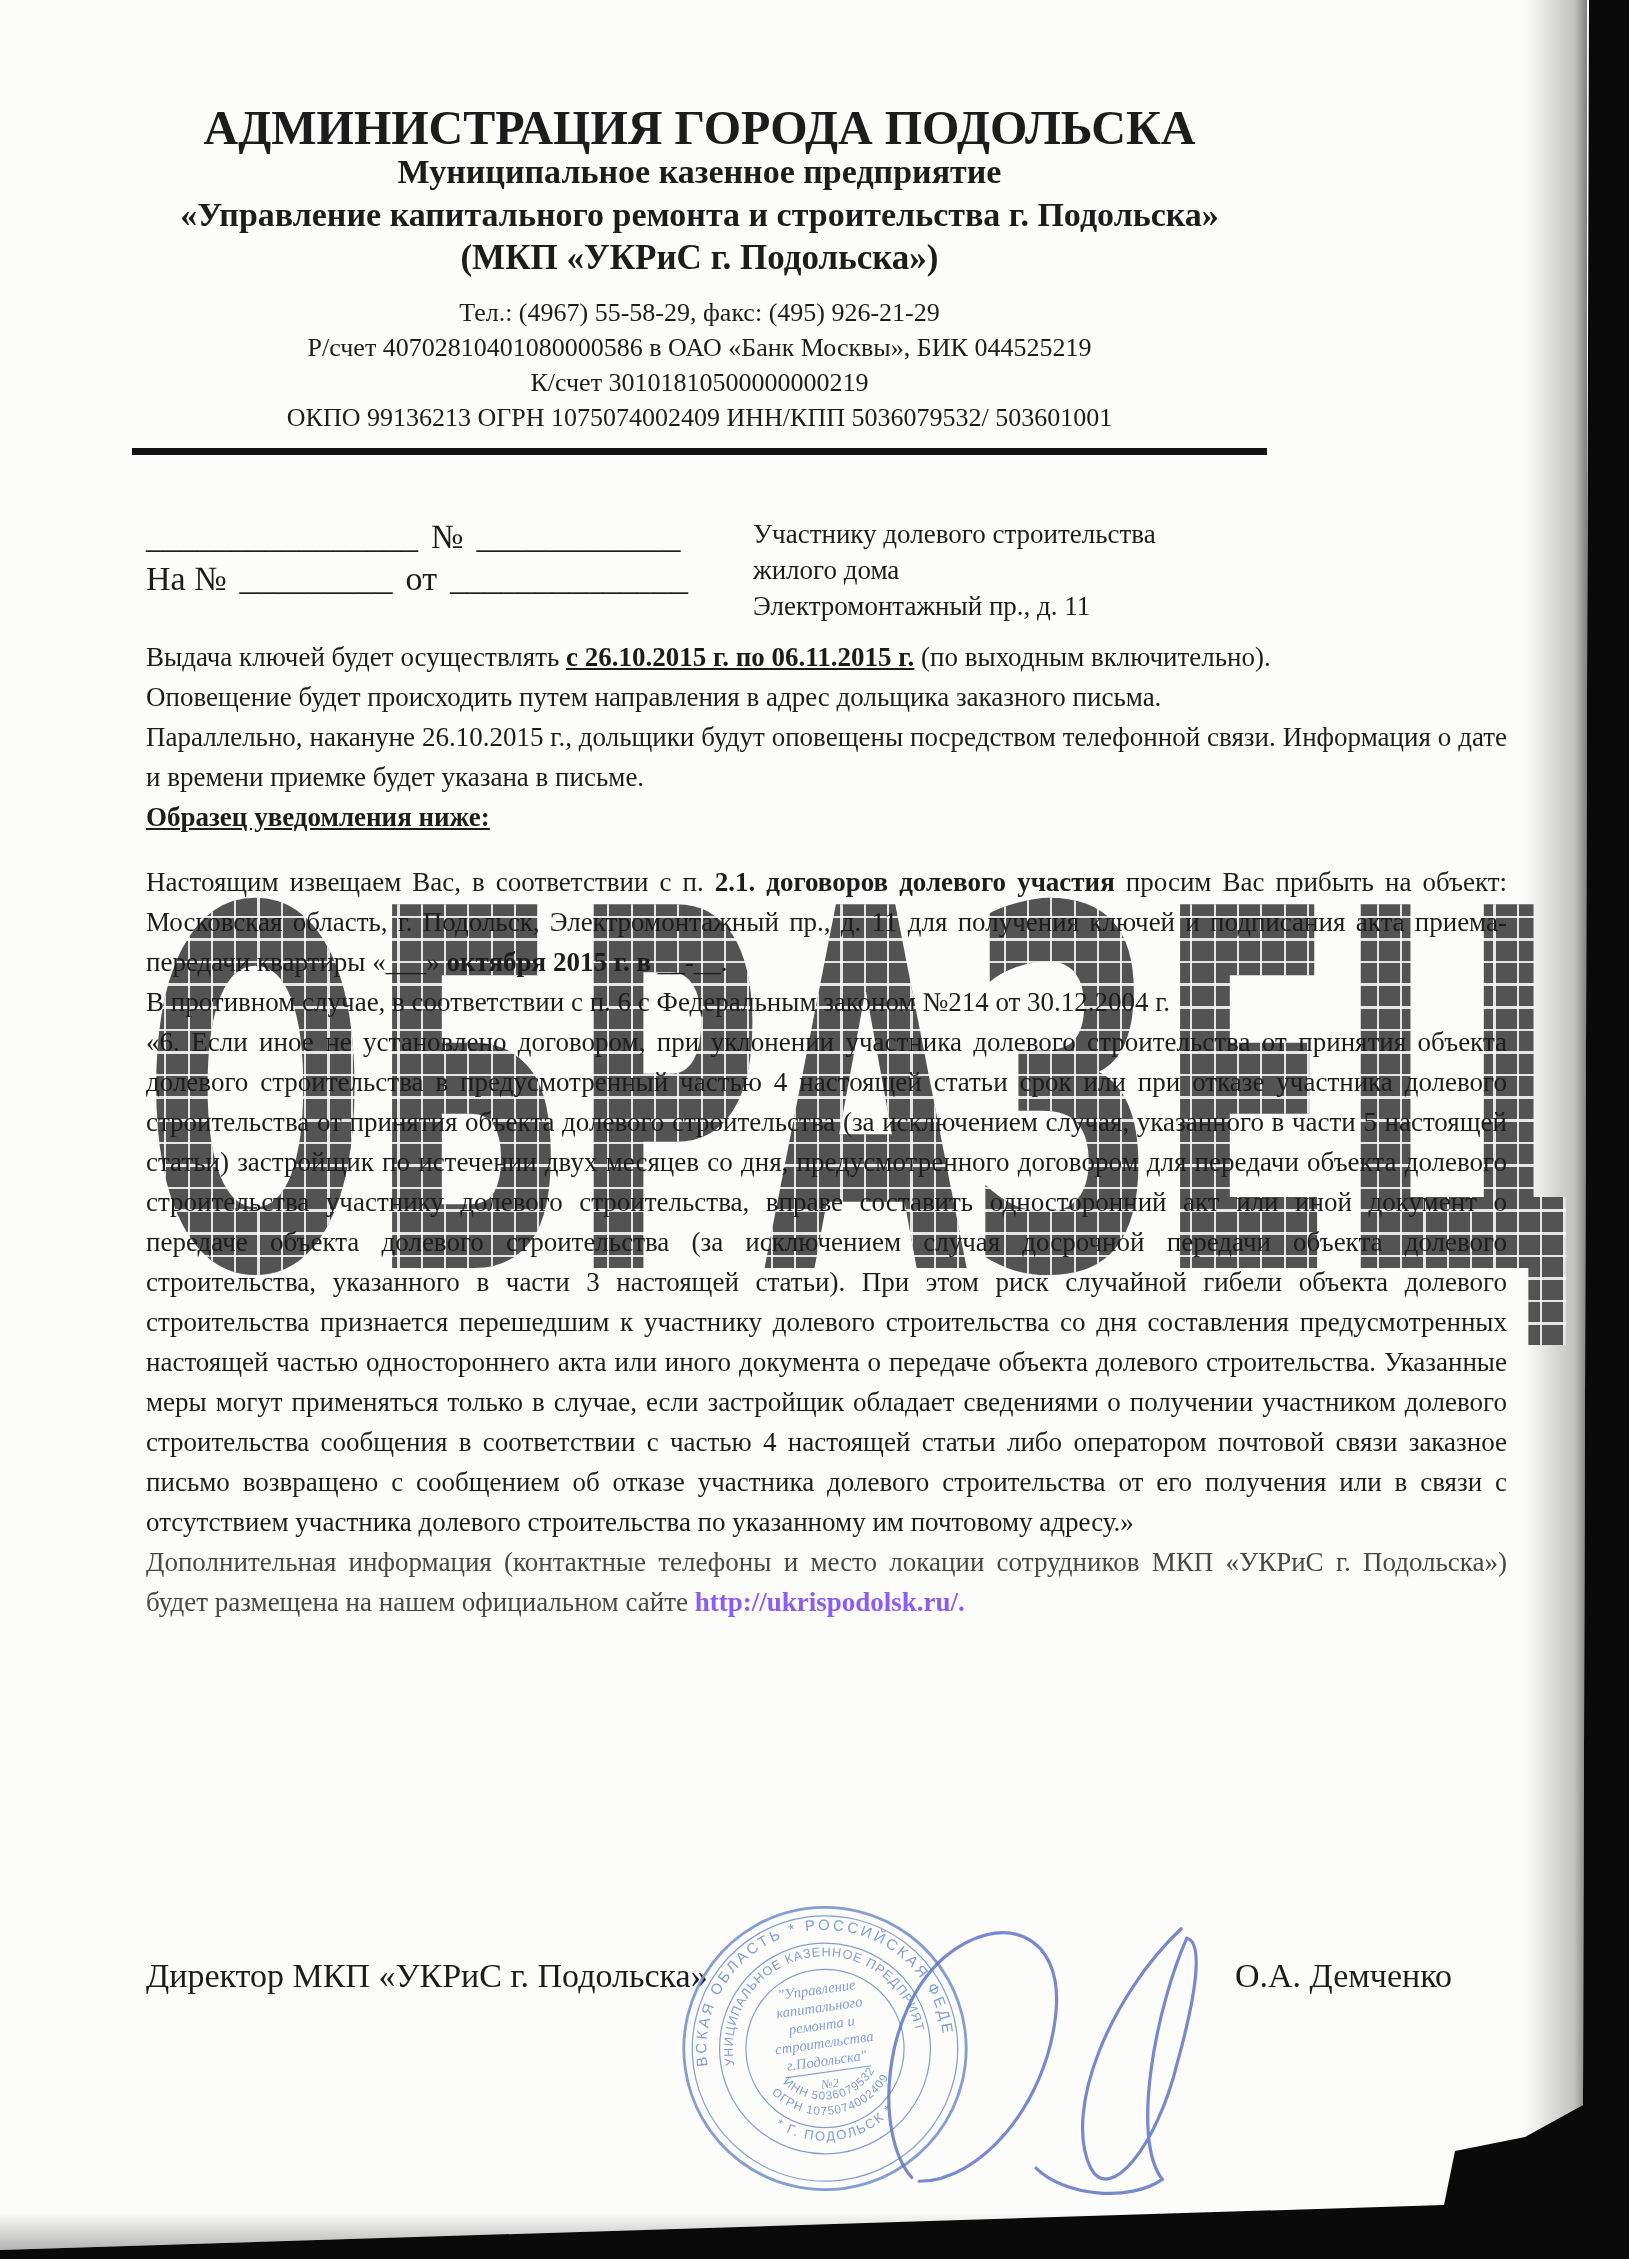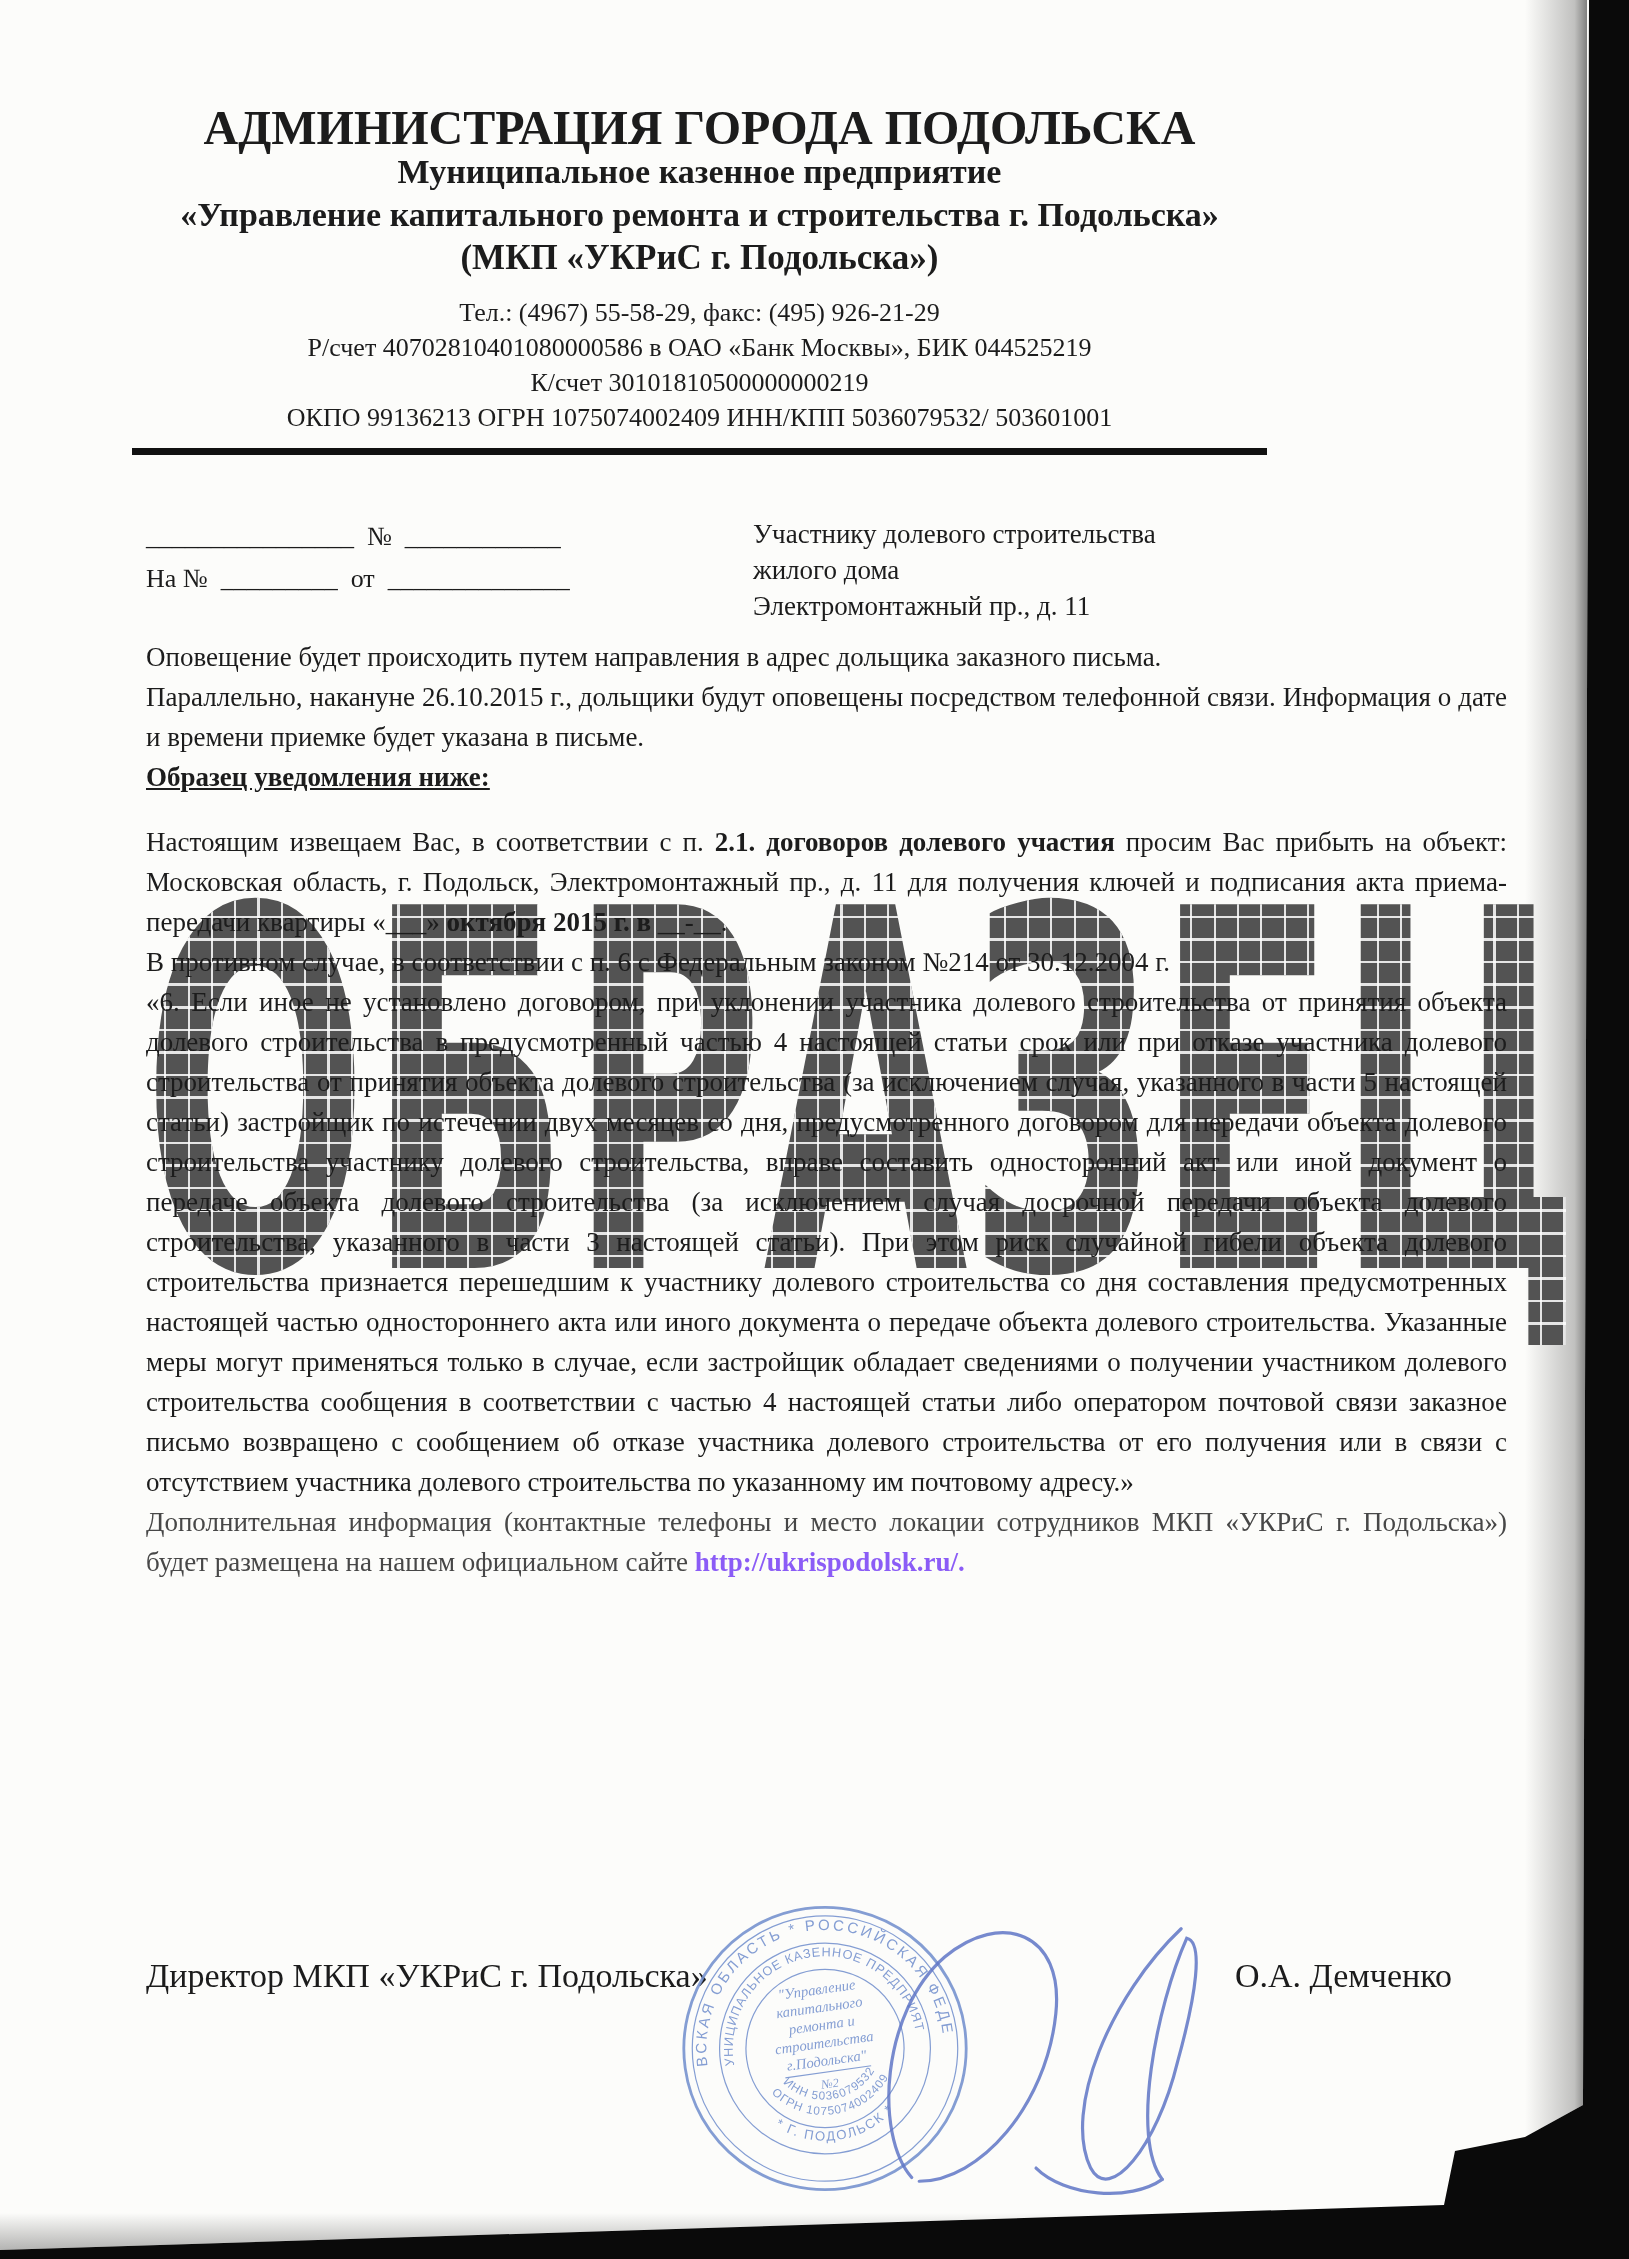--- a/index.html
+++ b/index.html
@@ -28,21 +28,21 @@
   
   .letterhead{position:absolute;left:132px;top:105px;width:1135px;text-align:center;}
   .lh1{font-size:48px;line-height:45px;font-weight:bold;}
   .lh2{font-size:34px;line-height:43px;font-weight:bold;}
   .lh3{font-size:34px;line-height:43px;font-weight:bold;text-align:center;}
   .lh4{font-size:35px;line-height:44px;font-weight:bold;}
   .contacts{margin-top:15px;font-size:26px;line-height:35px;}
   .rule{margin-top:13px;height:6.6px;background:#111;}
 
   
-  .refblock{position:absolute;left:146px;top:516px;font-size:26px;line-height:42px;white-space:nowrap;}
+  .refblock{position:absolute;left:146px;top:516px;font-size:34px;line-height:42px;white-space:nowrap;}
   .refblock .gap{display:inline-block;width:13px;}
   .recipient{position:absolute;left:753px;top:516px;font-size:27px;line-height:36px;}
 
   
   .bodytext{position:absolute;left:146px;top:637px;width:1361px;font-size:27px;line-height:40px;
             text-align:justify;}
   .bodytext p{margin:0;}
   .b{font-weight:bold;}
   .bu{font-weight:bold;text-decoration:underline;}
   .p5{margin-top:24.5px !important;}
@@ -85,20 +85,21 @@
         <div><span>На №</span><span class="gap"></span><span>_________</span><span class="gap"></span><span>от</span><span class="gap"></span><span>______________</span></div>
       </div>
 
       <div class="recipient">
         <div>Участнику долевого строительства</div>
         <div>жилого дома</div>
         <div>Электромонтажный пр., д. 11</div>
       </div>
 
       <div class="bodytext">
+        <p><span>Выдача ключей будет осуществлять </span><span class="bu">с 26.10.2015 г. по 06.11.2015 г.</span><span> (по выходным включительно).</span></p>
         <p>Оповещение будет происходить путем направления в адрес дольщика заказного письма.</p>
         <p>Параллельно, накануне 26.10.2015 г., дольщики будут оповещены посредством телефонной связи. Информация о дате и времени приемке будет указана в письме.</p>
         <p class="bu">Образец уведомления ниже:</p>
         <p class="p5"><span>Настоящим извещаем Вас, в соответствии с п. </span><span class="b">2.1. договоров долевого участия</span><span> просим Вас прибыть на объект: Московская область, г. Подольск, Электромонтажный пр., д. 11 для получения ключей и подписания акта приема-передачи квартиры «___» </span><span class="b">октября 2015 г. в</span><span> __-__.</span></p>
         <p>В противном случае, в соответствии с п. 6 с Федеральным законом №214 от 30.12.2004 г.</p>
         <p>«6. Если иное не установлено договором, при уклонении участника долевого строительства от принятия объекта долевого строительства в предусмотренный частью 4 настоящей статьи срок или при отказе участника долевого строительства от принятия объекта долевого строительства (за исключением случая, указанного в части 5 настоящей статьи) застройщик по истечении двух месяцев со дня, предусмотренного договором для передачи объекта долевого строительства участнику долевого строительства, вправе составить односторонний акт или иной документ о передаче объекта долевого строительства (за исключением случая досрочной передачи объекта долевого строительства, указанного в части 3 настоящей статьи). При этом риск случайной гибели объекта долевого строительства признается перешедшим к участнику долевого строительства со дня составления предусмотренных настоящей частью одностороннего акта или иного документа о передаче объекта долевого строительства. Указанные меры могут применяться только в случае, если застройщик обладает сведениями о получении участником долевого строительства сообщения в соответствии с частью 4 настоящей статьи либо оператором почтовой связи заказное письмо возвращено с сообщением об отказе участника долевого строительства от его получения или в связи с отсутствием участника долевого строительства по указанному им почтовому адресу.»</p>
         <p><span class="gray-bold">Дополнительная информация (контактные телефоны и место локации сотрудников МКП «УКРиС г. Подольска») будет размещена на нашем официальном сайте </span><span class="url">http://ukrispodolsk.ru/.</span></p>
       </div>
 
       <div class="signrow">

